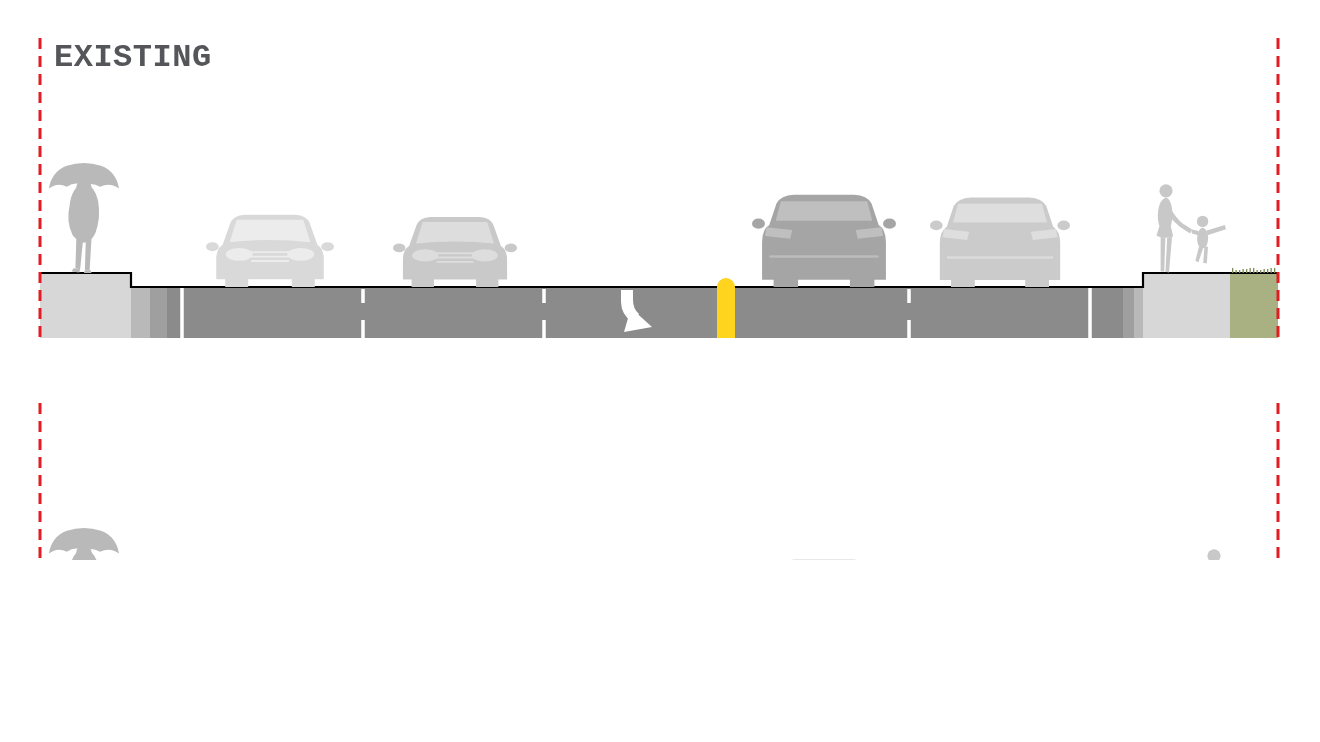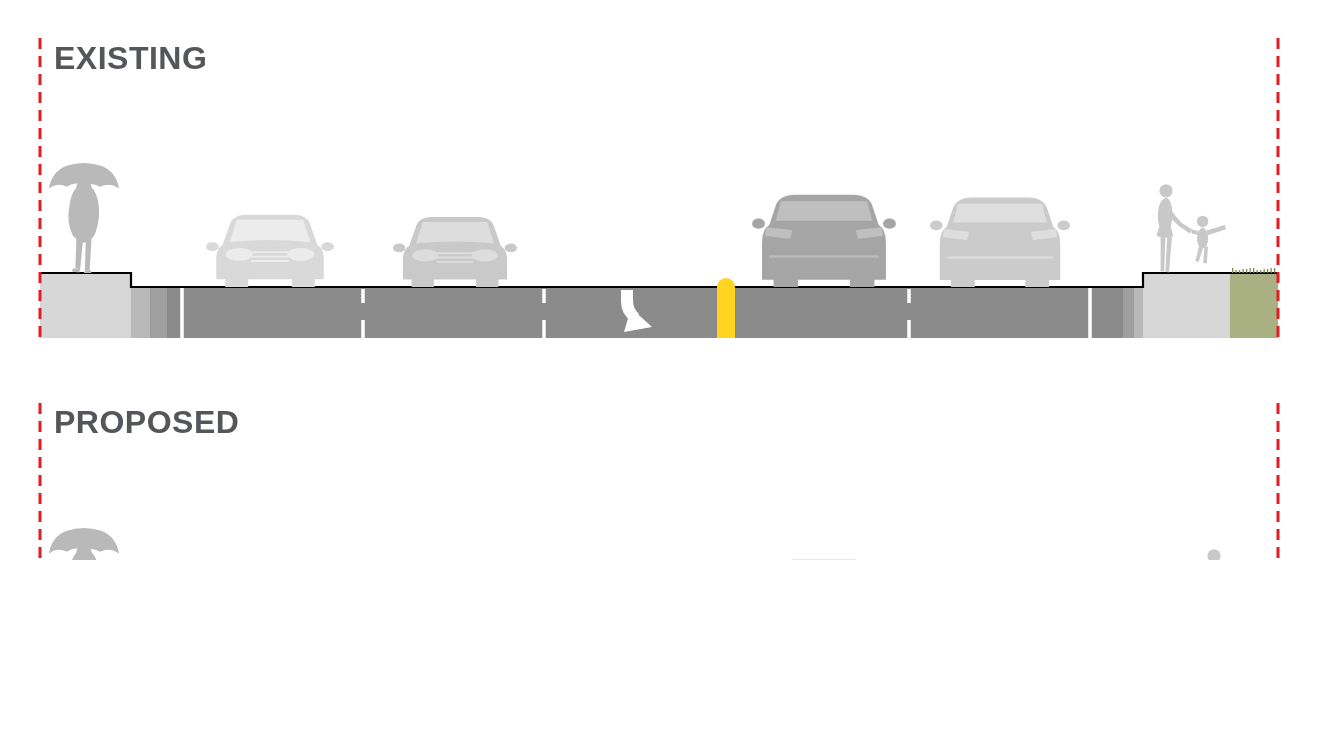--- a/index.html
+++ b/index.html
@@ -1,17 +1,17 @@
 <!DOCTYPE html>
 <html><head>
 <meta charset="utf-8">
 <style>
   html,body{margin:0;padding:0;background:#ffffff;}
   .canvas{position:relative;width:1320px;height:560px;background:#ffffff;overflow:hidden;
-          font-family:Liberation Sans, sans-serif;border-radius:30px;}
+          font-family:Liberation Mono, monospace;border-radius:30px;}
   .canvas svg{position:absolute;left:0;top:0;}
   .panel-title{position:absolute;left:54px;font-size:32px;font-weight:bold;
                color:#55565a;letter-spacing:0.5px;line-height:1;}
   .panel-title.existing{top:42px;}
   .panel-title.proposed{top:406px;}
 </style>
 </head>
 <body>
 
 <div class="canvas">
@@ -250,14 +250,13 @@
           <rect x="1184.5" y="635" width="1.3" height="3" fill="#7d8a55"></rect>
           <rect x="1188" y="635" width="1.3" height="3" fill="#7d8a55"></rect>
           <rect x="1191.5" y="634" width="1.3" height="4" fill="#7d8a55"></rect>
           <rect x="1195" y="634" width="1.3" height="4" fill="#7d8a55"></rect>
         </g>
         <line x1="40" y1="403" x2="40" y2="703" stroke="#e31b23" stroke-width="3" stroke-dasharray="11 7"></line>
         <line x1="1278" y1="403" x2="1278" y2="703" stroke="#e31b23" stroke-width="3" stroke-dasharray="11 7"></line>
       </g>
     </svg>
   <div class="panel-title existing">EXISTING</div>
-  <div class="panel-title proposed">PROPOSED</div>
 </div>
 
 </body></html>

